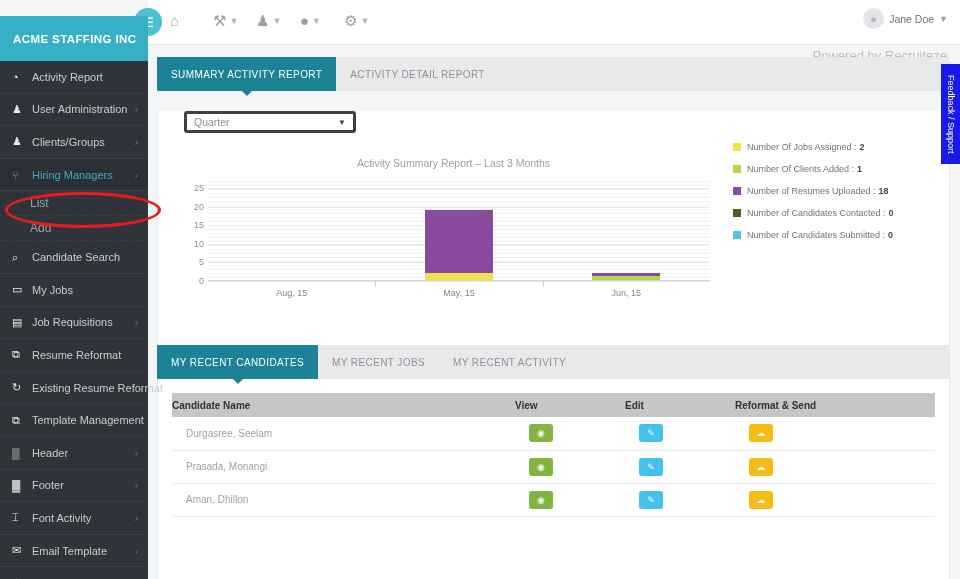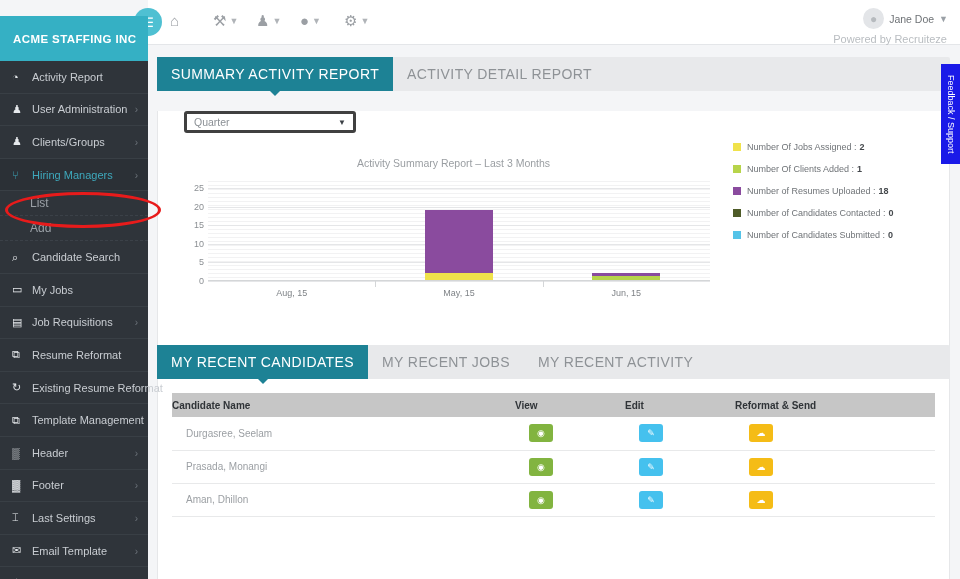--- a/index.html
+++ b/index.html
@@ -65,33 +65,33 @@
     position: absolute; right: 12px; top: 8px;
     display: flex; align-items: center; gap: 5px; cursor: pointer;
   }
   #avatar {
     width: 21px; height: 21px; border-radius: 50%;
     background: #e3e5e8; color: #b6babe; font-size: 12px;
     display: flex; align-items: center; justify-content: center;
   }
   #username { font-size: 10.5px; color: #6e7276; }
   #powered {
-    position: absolute; right: 13px; top: 33px;
-    font-size: 11px; color: #b9bdc1;
+    position: absolute; right: 13px; top: 48px;
+    font-size: 13px; color: #b9bdc1;
   }
 
   
   .panel-wrap { position: absolute; left: 157px; }
   .tabstrip {
     display: flex; height: 34px; background: #e8e9eb;
     border-radius: 2px 2px 0 0; overflow: visible; position: relative;
   }
   .tab {
     display: flex; align-items: center; padding: 0 14px;
-    font-size: 14px; color: #8e9296; letter-spacing: .4px;
+    font-size: 10px; color: #8e9296; letter-spacing: .4px;
     cursor: pointer; position: relative;
   }
   .tab.active { background: #1d8295; color: #fff; }
   .tab.active::after {
     content: ""; position: absolute; left: 50%; bottom: -5px;
     margin-left: -5px; border-left: 5px solid transparent;
     border-right: 5px solid transparent; border-top: 5px solid #1d8295;
   }
   .panel-body { background: #fff; border: 1px solid #e6e7e9; border-top: none; }
 
@@ -247,21 +247,21 @@
           <span class="lbl">Header</span>
           <span class="caret">›</span>
         </div>
         <div class="nav-item">
           <span class="ic">▓</span>
           <span class="lbl">Footer</span>
           <span class="caret">›</span>
         </div>
         <div class="nav-item">
           <span class="ic">⌶</span>
-          <span class="lbl">Last Settings</span>
+          <span class="lbl">Font Activity</span>
           <span class="caret">›</span>
         </div>
         <div class="nav-item">
           <span class="ic">✉</span>
           <span class="lbl">Email Template</span>
           <span class="caret">›</span>
         </div>
         <div class="nav-item">
           <span class="ic">✻</span>
           <span class="lbl">Email Template Disclaimer</span>

